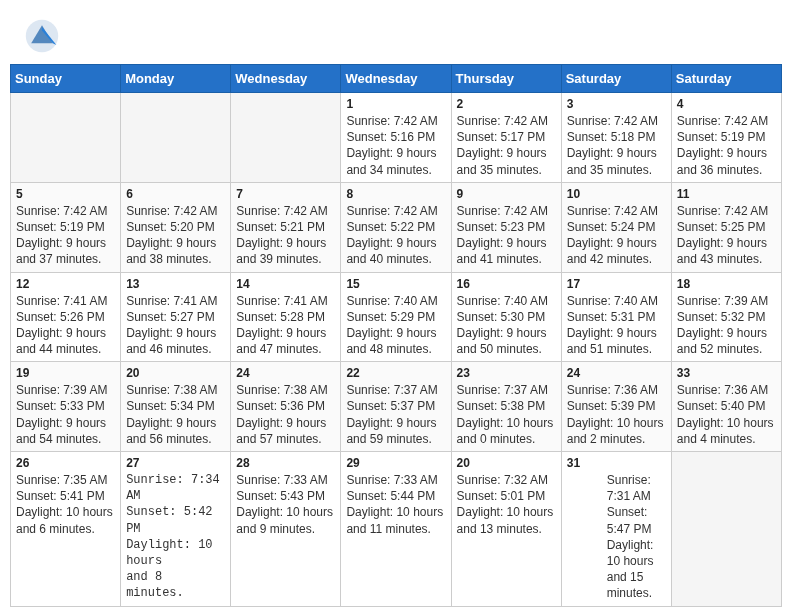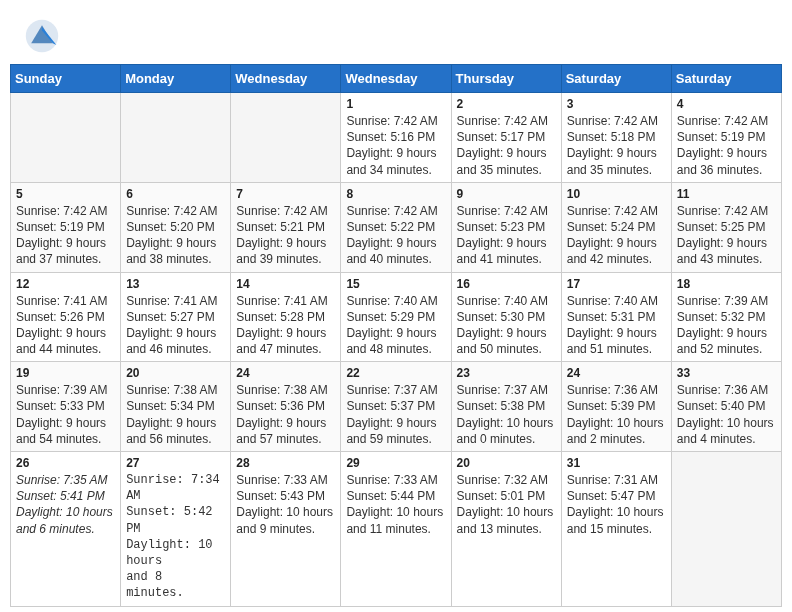--- a/index.html
+++ b/index.html
@@ -316,21 +316,21 @@
           <span class="day-num">33</span>
           <div class="day-info" style="white-space: pre-line;">Sunrise: 7:36 AM
 Sunset: 5:40 PM
 Daylight: 10 hours
 and 4 minutes.</div>
         </td>
       </tr>
       <tr>
         <td>
           <span class="day-num">26</span>
-          <div class="day-info" style="white-space: pre-line; font-style: italic;">Sunrise: 7:35 AM
+          <div class="day-info" style="white-space: pre-line;">Sunrise: 7:35 AM
 Sunset: 5:41 PM
 Daylight: 10 hours
 and 6 minutes.</div>
         </td>
         <td>
           <span class="day-num">27</span>
           <div class="day-info" style="white-space: pre-line; font-family: Liberation Mono, monospace;">Sunrise: 7:34 AM
 Sunset: 5:42 PM
 Daylight: 10 hours
 and 8 minutes.</div>
@@ -351,21 +351,21 @@
         </td>
         <td>
           <span class="day-num">20</span>
           <div class="day-info" style="white-space: pre-line;">Sunrise: 7:32 AM
 Sunset: 5:01 PM
 Daylight: 10 hours
 and 13 minutes.</div>
         </td>
         <td>
           <span class="day-num">31</span>
-          <div class="day-info" style="white-space: pre-line;">Sunrise: 7:31 AM
+          <div class="day-info" style="white-space: pre-line; margin-left: 40px;">Sunrise: 7:31 AM
 Sunset: 5:47 PM
 Daylight: 10 hours
 and 15 minutes.</div>
         </td>
         <td class="empty"></td>
       </tr>
     </tbody>
 </table>
 
 </body></html>

